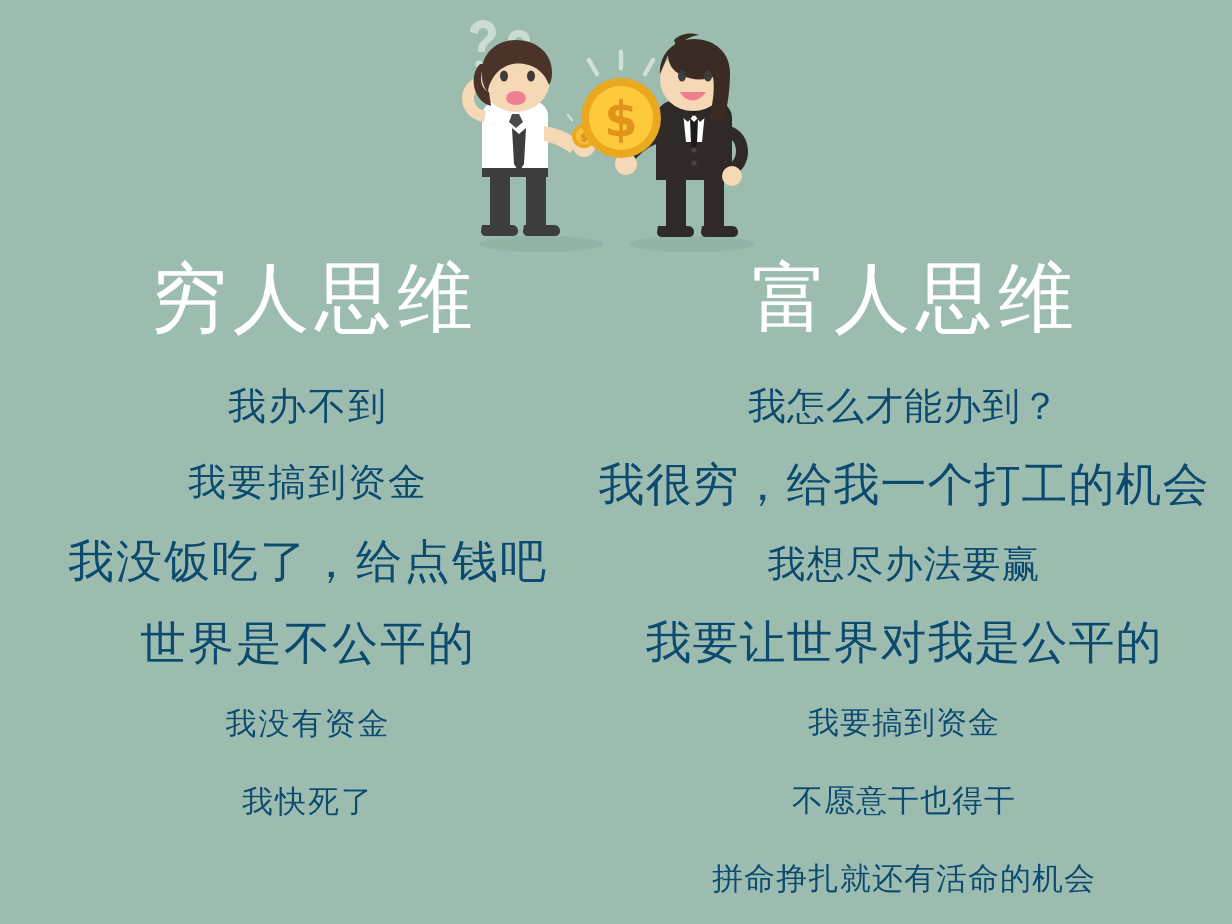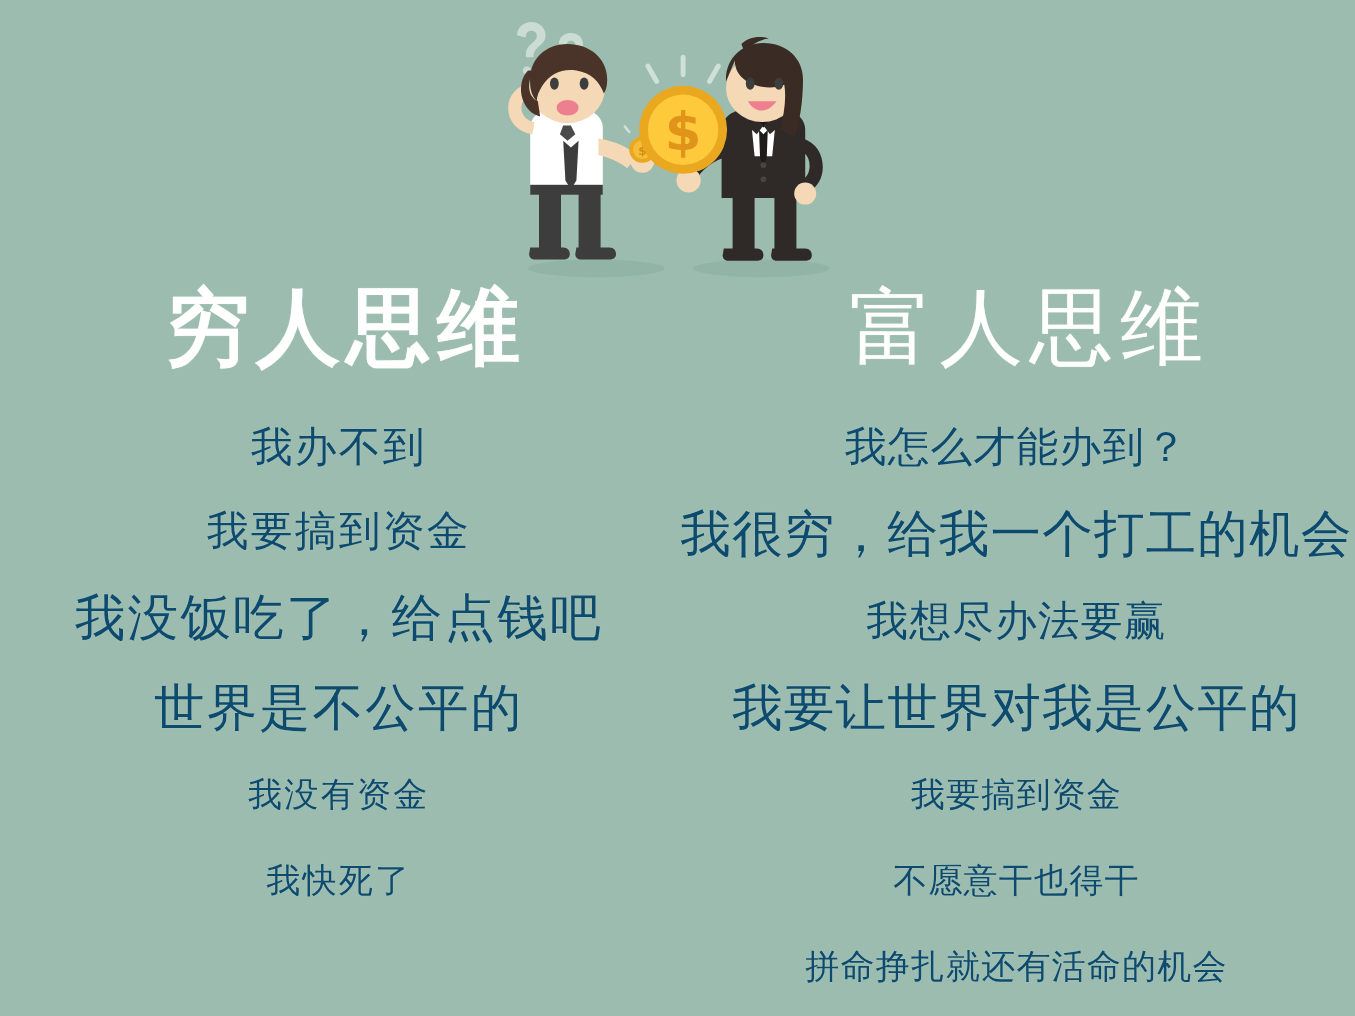--- a/index.html
+++ b/index.html
@@ -36,32 +36,32 @@
 
   
   .column {
     position: absolute;
     top: 250px;
     width: 616px;
     text-align: center;
     color: #ffffff;
   }
   #col-left  { left: 0px; }
-  #col-right { left: 616px; }
+  #col-right { left: 596px; font-family: Liberation Serif, serif; }
 
   .heading {
     font-size: 76px;
     line-height: 96px;
     font-weight: normal;
     letter-spacing: 6px;
     white-space: nowrap;
     color: #ffffff;
     text-shadow: 0 0 1px rgba(255,255,255,0.55);
   }
-  #col-left .heading  { padding-left: 14px; font-weight: bold; }
+  #col-left .heading  { padding-left: 14px; }
   #col-right .heading { padding-left: 24px; }
 
   .lines {
     margin-top: 22px;
   }
   .line {
     white-space: nowrap;
     color: #0c4a6e;
     letter-spacing: 2px;
     text-shadow: 0 0 1px rgba(255,255,255,0.45);

